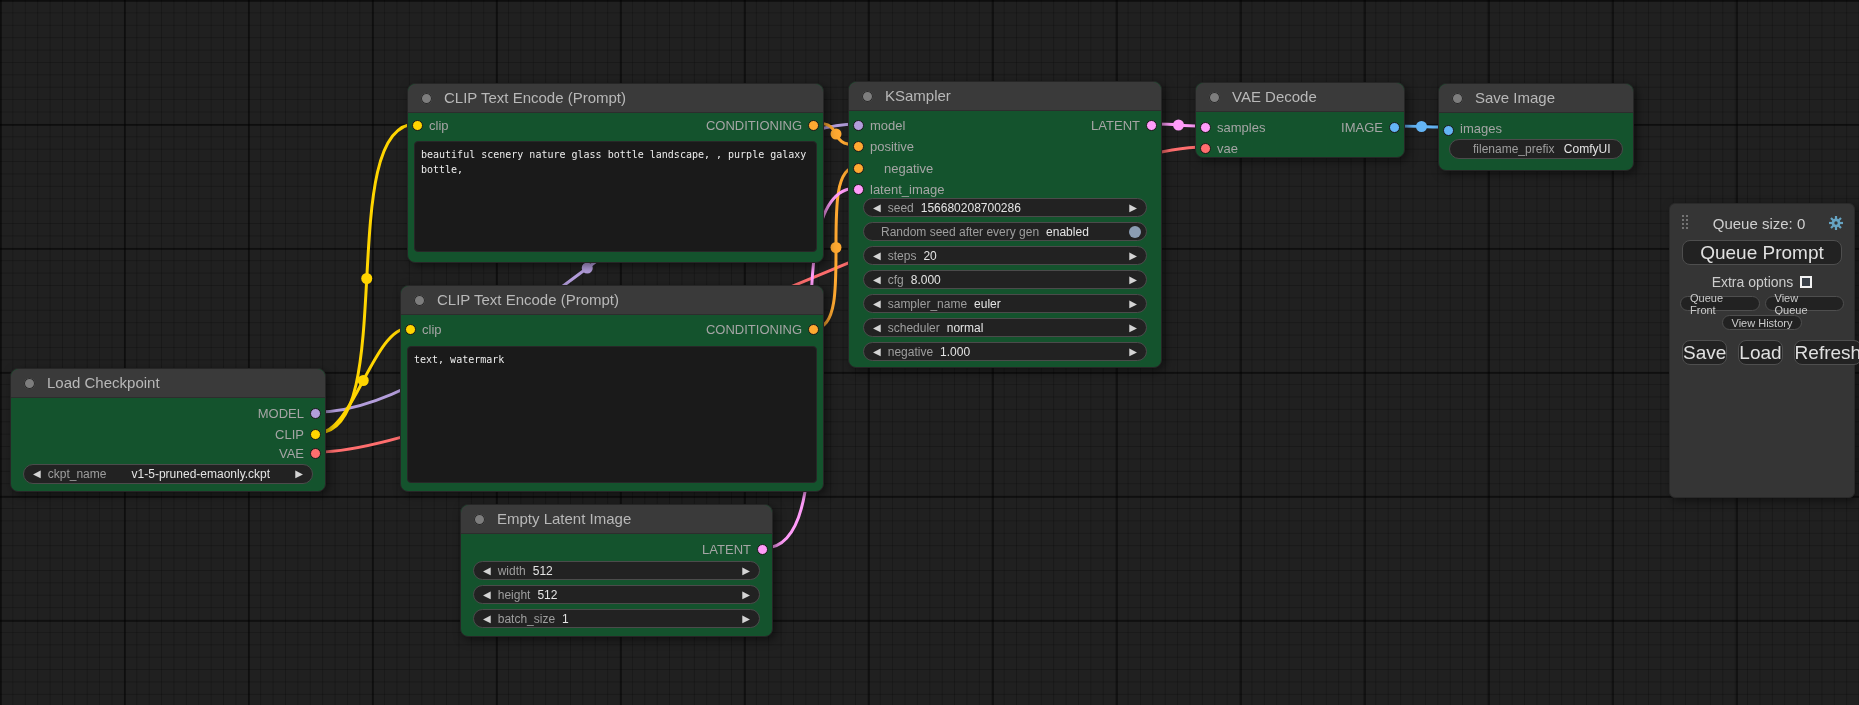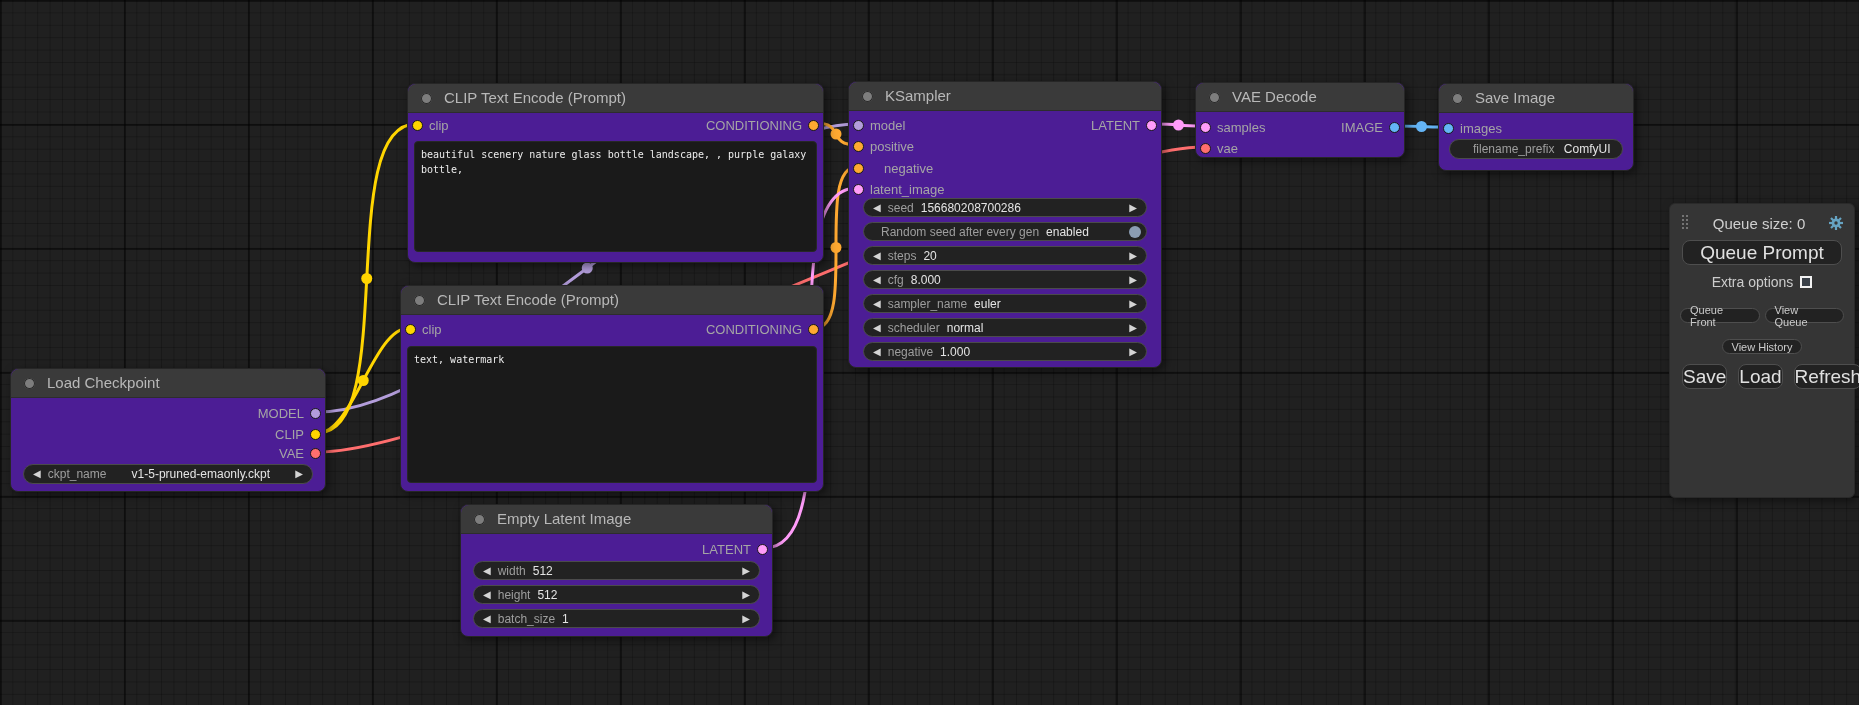--- a/index.html
+++ b/index.html
@@ -9,21 +9,21 @@
     background-color:#202020;
     background-image:
       linear-gradient(rgba(0,0,0,0.45) 2px, transparent 2px),
       linear-gradient(90deg, rgba(0,0,0,0.45) 2px, transparent 2px),
       linear-gradient(rgba(0,0,0,0.22) 1px, transparent 1px),
       linear-gradient(90deg, rgba(0,0,0,0.22) 1px, transparent 1px);
     background-size:124px 124px,124px 124px,12.4px 12.4px,12.4px 12.4px;
   }
   #wires{position:absolute;left:0;top:0;z-index:1;}
   .node{
-    position:absolute;z-index:2;background:#4c1d95;border:1px solid #262626;
+    position:absolute;z-index:2;background:#14532d;border:1px solid #262626;
     border-radius:8px;box-shadow:3px 3px 10px rgba(0,0,0,.5);box-sizing:border-box;
   }
   .ntitle{
     height:28px;line-height:28px;padding-left:36px;color:#b8b8b8;font-size:15px;
     background:#3a3a3a;border-radius:8px 8px 0 0;border-bottom:1px solid #2d2d2d;
     position:relative;white-space:nowrap;overflow:hidden;
   }
   .tdot{position:absolute;left:13px;top:9px;width:11px;height:11px;border-radius:50%;
     background:#7d7d7d;box-shadow:inset 0 0 0 1px #2a2a2a;}
   .port{position:absolute;height:16px;display:flex;align-items:center;gap:6px;
@@ -50,21 +50,21 @@
     position:absolute;z-index:3;background:#353535;border:1px solid #2a2a2a;border-radius:6px;
     box-shadow:3px 3px 10px rgba(0,0,0,.5);box-sizing:border-box;padding:8px 10px;
     display:flex;flex-direction:column;
   }
   .menu-header{display:flex;align-items:center;height:22px;margin-bottom:6px;}
   .drag-dots{display:grid;grid-template-columns:repeat(2,4px);grid-auto-rows:4px;margin-left:2px;}
   .drag-dots i{width:2px;height:2px;border-radius:50%;background:#8a8a8a;display:block;}
   .queue-size{flex:1;text-align:center;color:#cfcfcf;font-size:15px;}
   .btn{
     background:#222;border:1px solid #4e4e4e;border-radius:8px;color:#e0e0e0;
-    display:flex;align-items:center;justify-content:center;box-sizing:border-box;cursor:pointer;margin-top:12px;
+    display:flex;align-items:center;justify-content:center;box-sizing:border-box;cursor:pointer;
   }
   .btn-lg{height:25px;font-size:19px;margin:0 2px;}
   .btn-stack{display:flex;flex-direction:row;gap:7px;margin-top:10px;}
   .extra-row{display:flex;align-items:center;justify-content:center;gap:7px;height:16px;margin-top:9px;}
   .extra-label{color:#cccccc;font-size:14px;}
   .checkbox{width:12px;height:12px;border:2px solid #f2f2f2;background:#3a4048;box-sizing:border-box;}
   .sm-row{display:flex;gap:5px;margin-top:6px;justify-content:center;}
   .btn-sm{height:15px;font-size:11px;border-radius:9px;padding:0 9px;color:#cccccc;}
   .sm-row .grow{flex:1 1 0;}
   .vh-row{display:flex;justify-content:center;margin-top:4px;}
@@ -270,21 +270,21 @@
     <span class="pdot" style="background: rgb(100, 181, 246);"></span>
     <span>IMAGE</span>
   </div>
 </div>
 
 <div class="node" style="left:1438px;top:83px;width:196px;height:88px;">
   <div class="ntitle">
     <span class="tdot"></span>
     <span>Save Image</span>
   </div>
-  <div class="port in" style="top:36px;">
+  <div class="port in" style="top:36px;align-items:flex-end;">
     <span class="pdot" style="background: rgb(100, 181, 246);"></span>
     <span>images</span>
   </div>
   <div class="widgets" style="top:55px;left:10px;right:10px;">
     <div class="widget" style="height:20px;">
       <span class="wlabel" style="margin-left:14px;">filename_prefix</span>
       <span class="wvalue" style="text-align:center;">ComfyUI</span>
     </div>
   </div>
 </div>

